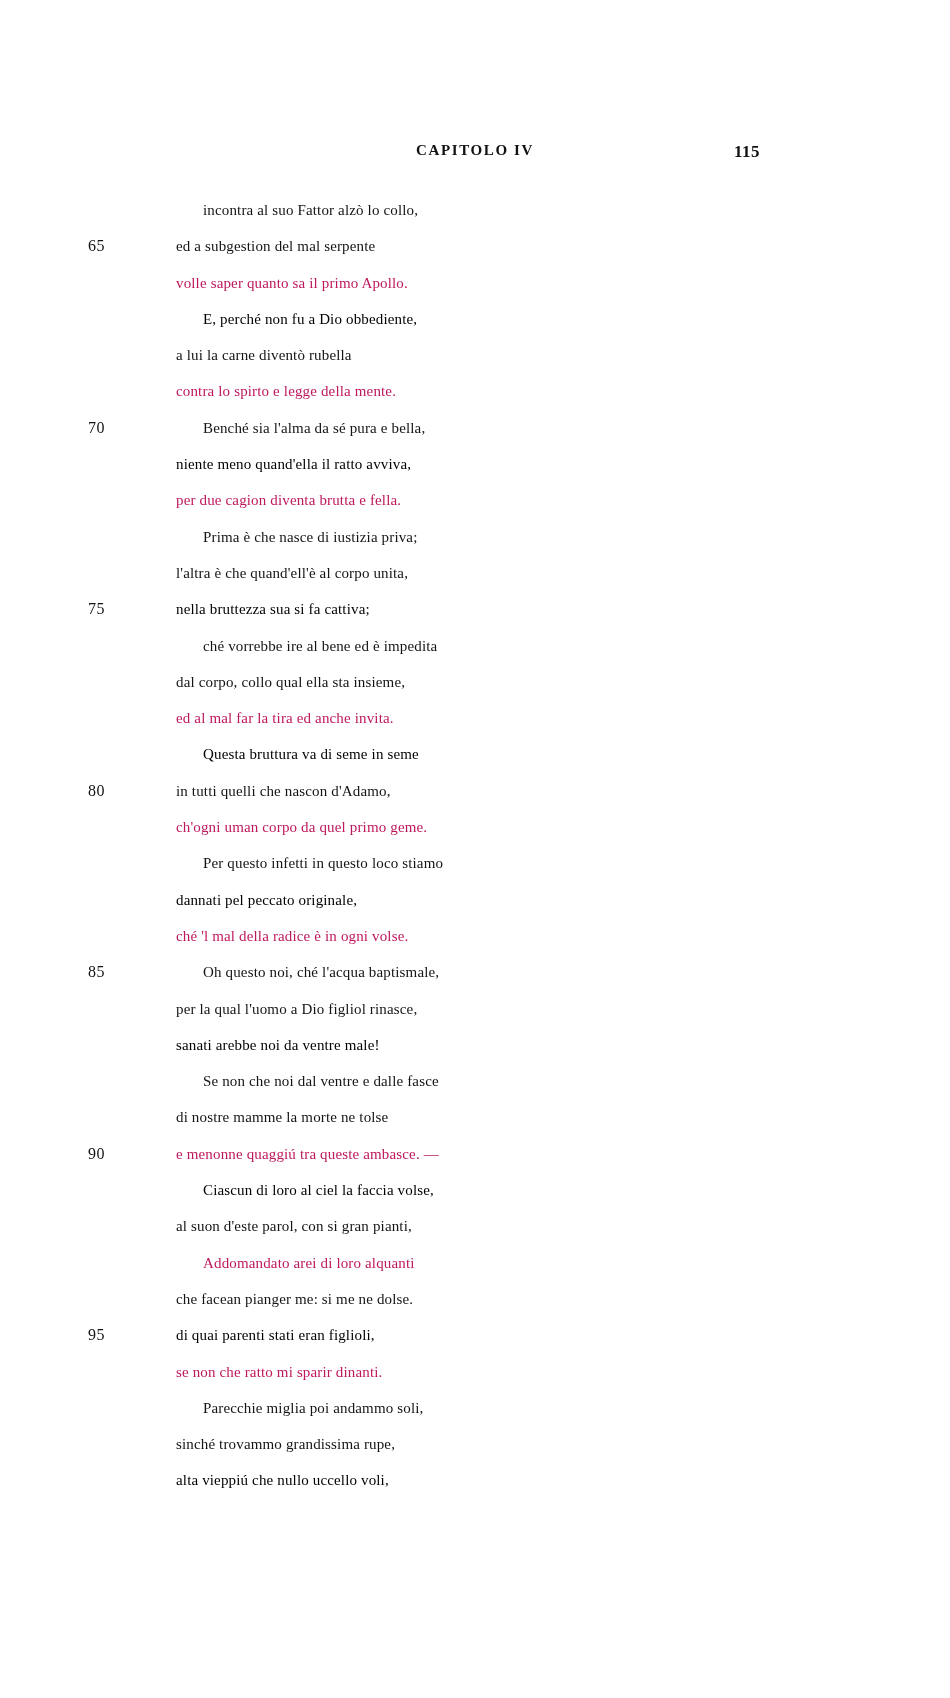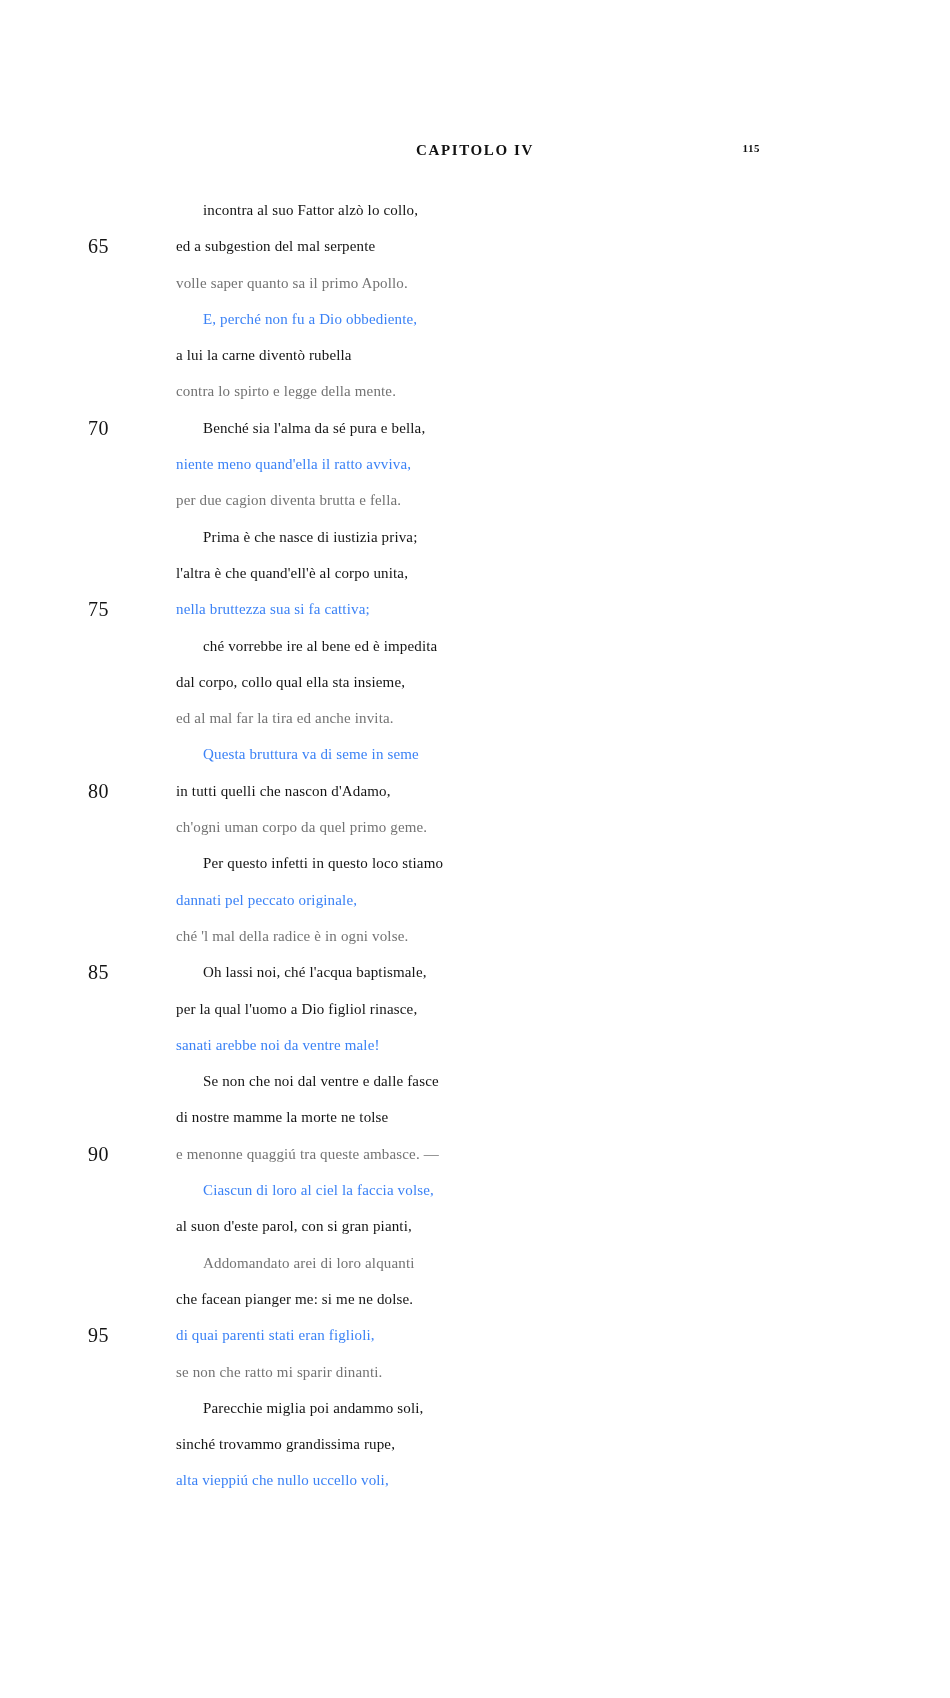--- a/index.html
+++ b/index.html
@@ -37,21 +37,21 @@
     font-size: 15px;
     font-weight: bold;
     letter-spacing: 1.6px;
     color: #111;
   }
   .folio {
     position: absolute;
     right: 190px;
     top: 0;
     font-family: "Liberation Serif", serif;
-    font-size: 11px;
+    font-size: 17px;
     font-weight: bold;
     letter-spacing: 0.5px;
     color: #111;
   }
   
   .poem {
     position: absolute;
     top: 192px;
     left: 0;
     width: 950px;
@@ -61,38 +61,38 @@
     height: 36.3px;
     line-height: 36.3px;
     white-space: pre;
   }
   .lineno {
     position: absolute;
     left: 88px;
     width: 46px;
     text-align: left;
     font-family: "Liberation Serif", serif;
-    font-size: 20px;
+    font-size: 16px;
     color: #141414;
     letter-spacing: 0.5px;
   }
   .verse {
     position: absolute;
     left: 176px;
     font-family: "Liberation Serif", serif;
     font-size: 15px;
     color: #141414;
     letter-spacing: 0.15px;
   }
   .verse.indent {
     left: 203px;
   }
   
-  .line:nth-child(3n) .verse { color: #737373; }
-  .line:nth-child(4n) .verse { color: #3b82f6; font-family: Liberation Serif, serif; }
+  .line:nth-child(3n) .verse { color: #be185d; }
+  .line:nth-child(4n) .verse { color: #000000; font-family: Liberation Serif, serif; }
 </style>
 </head>
 <body>
 
 <div class="page">
 
   <div class="running-head">
     <div class="running-title">CAPITOLO IV</div>
     <div class="folio">115</div>
   </div>
@@ -112,21 +112,21 @@
       <div class="line"><span class="lineno">75</span><span class="verse">nella bruttezza sua si fa cattiva;</span></div>
       <div class="line"><span class="lineno"></span><span class="verse indent">ché vorrebbe ire al bene ed è impedita</span></div>
       <div class="line"><span class="lineno"></span><span class="verse">dal corpo, collo qual ella sta insieme,</span></div>
       <div class="line"><span class="lineno"></span><span class="verse">ed al mal far la tira ed anche invita.</span></div>
       <div class="line"><span class="lineno"></span><span class="verse indent">Questa bruttura va di seme in seme</span></div>
       <div class="line"><span class="lineno">80</span><span class="verse">in tutti quelli che nascon d'Adamo,</span></div>
       <div class="line"><span class="lineno"></span><span class="verse">ch'ogni uman corpo da quel primo geme.</span></div>
       <div class="line"><span class="lineno"></span><span class="verse indent">Per questo infetti in questo loco stiamo</span></div>
       <div class="line"><span class="lineno"></span><span class="verse">dannati pel peccato originale,</span></div>
       <div class="line"><span class="lineno"></span><span class="verse">ché 'l mal della radice è in ogni volse.</span></div>
-      <div class="line"><span class="lineno">85</span><span class="verse indent">Oh lassi noi, ché l'acqua baptismale,</span></div>
+      <div class="line"><span class="lineno">85</span><span class="verse indent">Oh questo noi, ché l'acqua baptismale,</span></div>
       <div class="line"><span class="lineno"></span><span class="verse">per la qual l'uomo a Dio figliol rinasce,</span></div>
       <div class="line"><span class="lineno"></span><span class="verse">sanati arebbe noi da ventre male!</span></div>
       <div class="line"><span class="lineno"></span><span class="verse indent">Se non che noi dal ventre e dalle fasce</span></div>
       <div class="line"><span class="lineno"></span><span class="verse">di nostre mamme la morte ne tolse</span></div>
       <div class="line"><span class="lineno">90</span><span class="verse">e menonne quaggiú tra queste ambasce. —</span></div>
       <div class="line"><span class="lineno"></span><span class="verse indent">Ciascun di loro al ciel la faccia volse,</span></div>
       <div class="line"><span class="lineno"></span><span class="verse">al suon d'este parol, con si gran pianti,</span></div>
       <div class="line"><span class="lineno"></span><span class="verse indent">Addomandato arei di loro alquanti</span></div>
       <div class="line"><span class="lineno"></span><span class="verse">che facean pianger me: si me ne dolse.</span></div>
       <div class="line"><span class="lineno">95</span><span class="verse">di quai parenti stati eran figlioli,</span></div>

